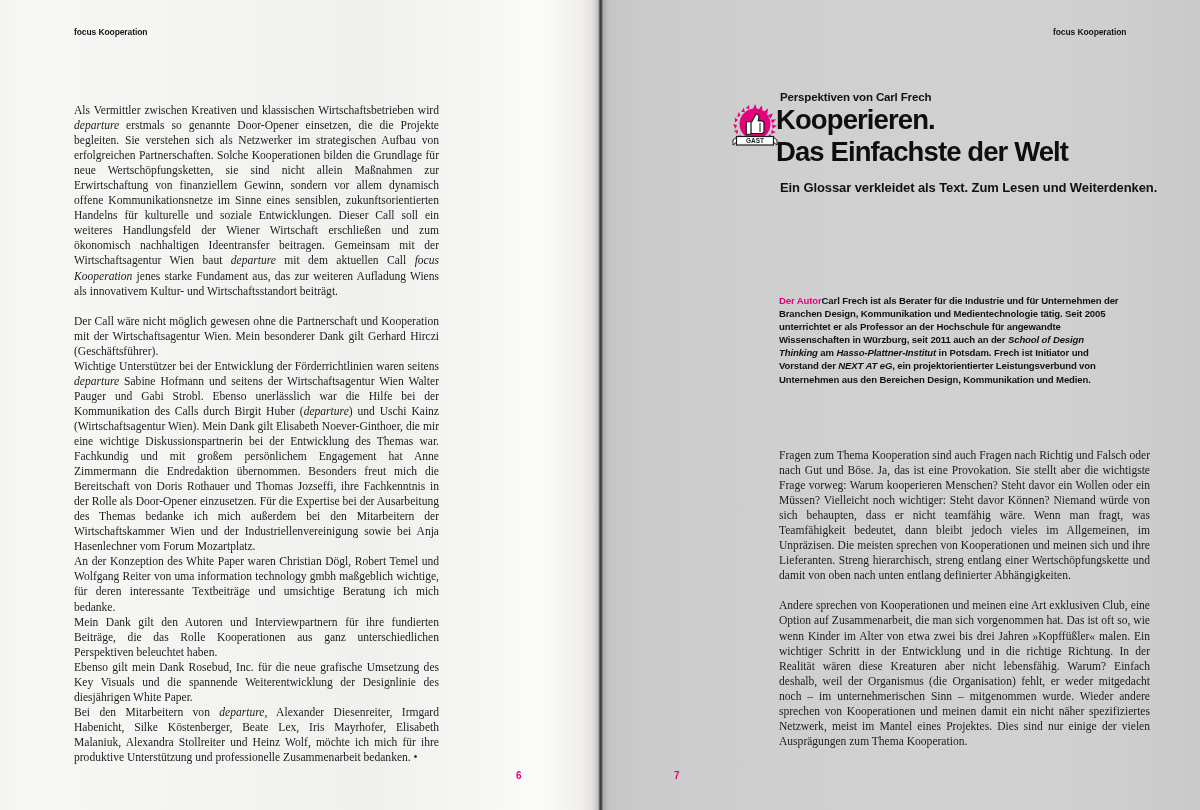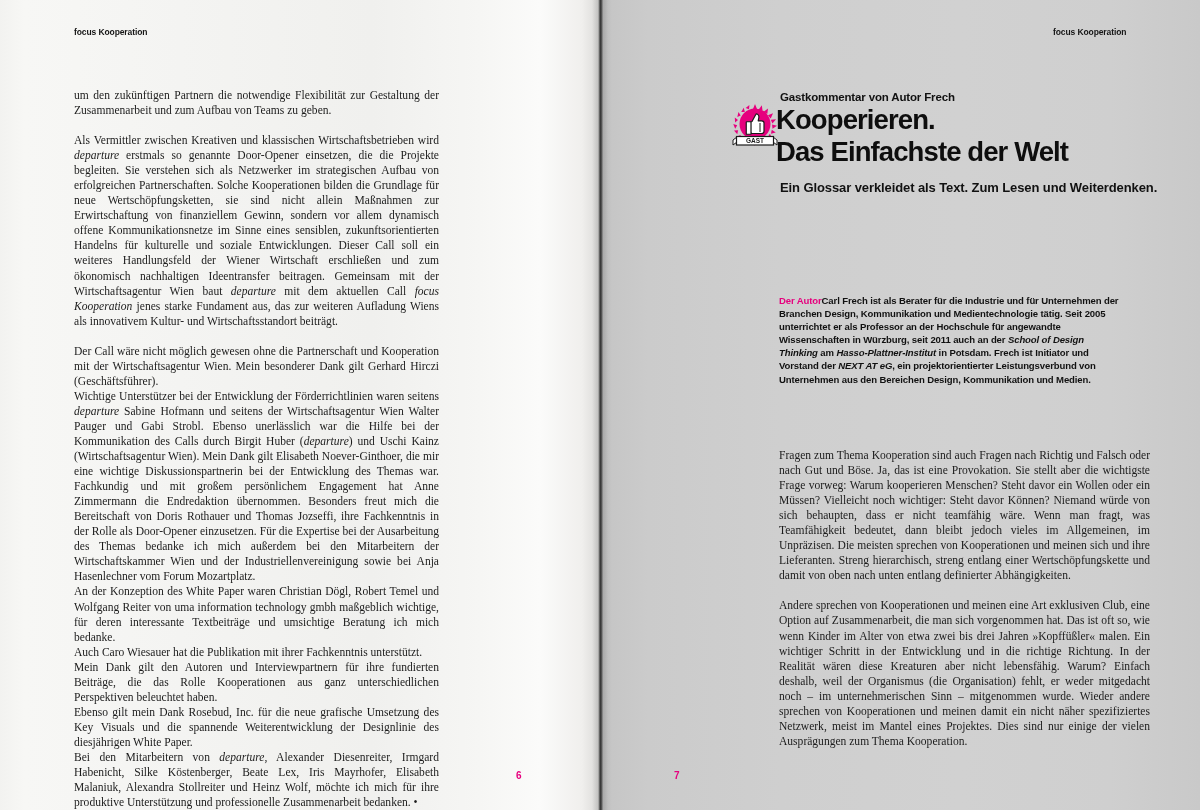--- a/index.html
+++ b/index.html
@@ -128,26 +128,24 @@
 </head>
 <body>
 
 <div class="spread">
 
   <div class="page-left">
 
     <div class="running-head rh-left">focus Kooperation</div>
 
     <div class="left-col">
-      <p>um den zukünftigen Partnern die notwendige Flexibilität zur Gestaltung der Zusammenarbeit und zum Aufbau von Teams zu geben.</p>
       <p class="gap">Als Vermittler zwischen Kreativen und klassischen Wirtschaftsbetrieben wird <i>departure</i> erstmals so genannte Door-Opener einsetzen, die die Projekte begleiten. Sie verstehen sich als Netzwerker im strategischen Aufbau von erfolgreichen Partnerschaften. Solche Kooperationen bilden die Grundlage für neue Wertschöpfungsketten, sie sind nicht allein Maßnahmen zur Erwirtschaftung von finanziellem Gewinn, sondern vor allem dynamisch offene Kommunikationsnetze im Sinne eines sensiblen, zukunftsorientierten Handelns für kulturelle und soziale Entwicklungen. Dieser Call soll ein weiteres Handlungsfeld der Wiener Wirtschaft erschließen und zum ökonomisch nachhaltigen Ideentransfer beitragen. Gemeinsam mit der Wirtschaftsagentur Wien baut <i>departure</i> mit dem aktuellen Call <i>focus Kooperation</i> jenes starke Fundament aus, das zur weiteren Aufladung Wiens als innovativem Kultur- und Wirtschaftsstandort beiträgt.</p>
       <p class="gap">Der Call wäre nicht möglich gewesen ohne die Partnerschaft und Kooperation mit der Wirtschaftsagentur Wien. Mein besonderer Dank gilt Gerhard Hirczi (Geschäftsführer).</p>
       <p>Wichtige Unterstützer bei der Entwicklung der Förderrichtlinien waren seitens <i>departure</i> Sabine Hofmann und seitens der Wirtschaftsagentur Wien Walter Pauger und Gabi Strobl. Ebenso unerlässlich war die Hilfe bei der Kommunikation des Calls durch Birgit Huber (<i>departure</i>) und Uschi Kainz (Wirtschaftsagentur Wien). Mein Dank gilt Elisabeth Noever-Ginthoer, die mir eine wichtige Diskussionspartnerin bei der Entwicklung des Themas war. Fachkundig und mit großem persönlichem Engagement hat Anne Zimmermann die Endredaktion übernommen. Besonders freut mich die Bereitschaft von Doris Rothauer und Thomas Jozseffi, ihre Fachkenntnis in der Rolle als Door-Opener einzusetzen. Für die Expertise bei der Ausarbeitung des Themas bedanke ich mich außerdem bei den Mitarbeitern der Wirtschaftskammer Wien und der Industriellenvereinigung sowie bei Anja Hasenlechner vom Forum Mozartplatz.</p>
       <p>An der Konzeption des White Paper waren Christian Dögl, Robert Temel und Wolfgang Reiter von uma information technology gmbh maßgeblich wichtige, für deren interessante Textbeiträge und umsichtige Beratung ich mich bedanke.</p>
-      <p>Auch Caro Wiesauer hat die Publikation mit ihrer Fachkenntnis unterstützt.</p>
       <p>Mein Dank gilt den Autoren und Interviewpartnern für ihre fundierten Beiträge, die das Rolle Kooperationen aus ganz unterschiedlichen Perspektiven beleuchtet haben.</p>
       <p>Ebenso gilt mein Dank Rosebud, Inc. für die neue grafische Umsetzung des Key Visuals und die spannende Weiterentwicklung der Designlinie des diesjährigen White Paper.</p>
       <p>Bei den Mitarbeitern von <i>departure</i>, Alexander Diesenreiter, Irmgard Habenicht, Silke Köstenberger, Beate Lex, Iris Mayrhofer, Elisabeth Malaniuk, Alexandra Stollreiter und Heinz Wolf, möchte ich mich für ihre produktive Unterstützung und professionelle Zusammenarbeit bedanken. •</p>
     </div>
   </div>
 
   <div class="page-right">
 
     <div class="running-head rh-right" style="left:453px;">focus Kooperation</div>
 
@@ -190,21 +188,21 @@
 
         <g>
           <path d="M12 78 L20 72 L20 82 L12 88 Z" fill="#ffffff" stroke="#1a1a1a" stroke-width="2" stroke-linejoin="round"></path>
           <path d="M100 78 L92 72 L92 82 L100 88 Z" fill="#ffffff" stroke="#1a1a1a" stroke-width="2" stroke-linejoin="round"></path>
           <rect x="19" y="71" width="74" height="17" fill="#ffffff" stroke="#1a1a1a" stroke-width="2.4"></rect>
           <text x="56" y="84" text-anchor="middle" font-family="Liberation Sans, sans-serif" font-size="13" font-weight="bold" fill="#1a1a1a">GAST</text>
         </g>
       </svg>
     </div>
 
-    <div class="kicker" style="left:180px;">Gastkommentar von Autor Frech</div>
+    <div class="kicker" style="left:180px;">Perspektiven von Carl Frech</div>
 
     <div class="headline" style="left:176px;">
       <span class="l1">Kooperieren.</span>
       <span class="l2">Das Einfachste der Welt</span>
     </div>
 
     <div class="standfirst" style="left:180px;">Ein Glossar verkleidet als Text. Zum Lesen und Weiterdenken.</div>
 
     <div class="author-bio" style="left:179px;">
       <span class="lede">Der Autor</span><span style="display:inline">Carl Frech ist als Berater für die Industrie und für Unternehmen der Branchen Design, Kommunikation und Medientechnologie tätig. Seit 2005 unterrichtet er als Professor an der Hochschule für angewandte Wissenschaften in Würzburg, seit 2011 auch an der <i>School of Design Thinking</i> am <i>Hasso-Plattner-Institut</i> in Potsdam. Frech ist Initiator und Vorstand der <i>NEXT AT eG</i>, ein projektorientierter Leistungsverbund von Unternehmen aus den Bereichen Design, Kommunikation und Medien.</span>

